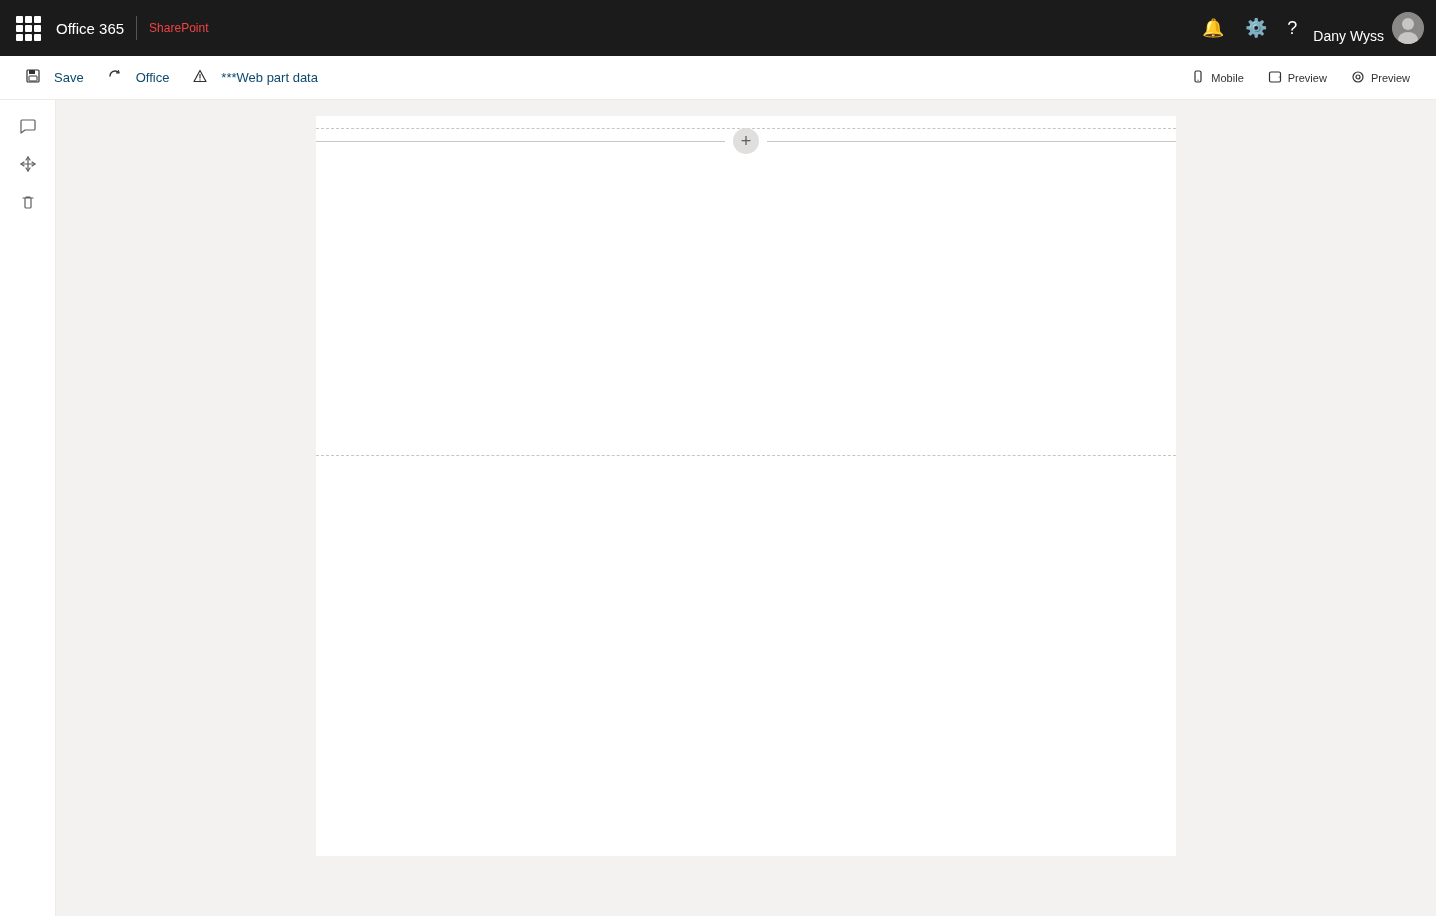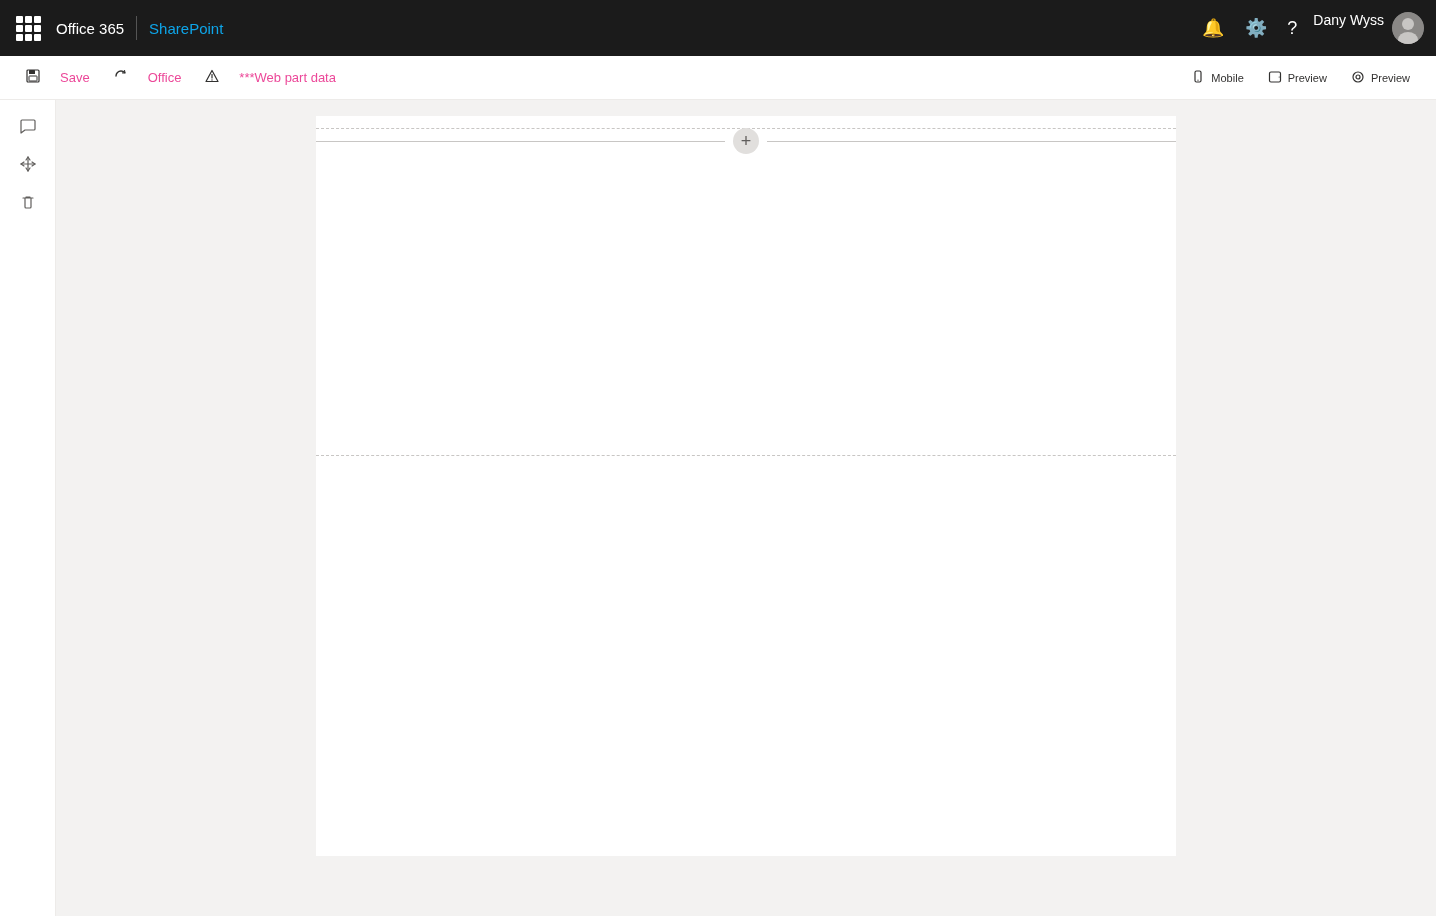--- a/index.html
+++ b/index.html
@@ -41,42 +41,42 @@
       height: 24px;
       background: #555;
       margin: 0 12px;
     }
     .nav-office365 {
       font-size: 15px;
       color: #fff;
       white-space: nowrap;
     }
     .nav-sharepoint {
-      font-size: 15px;
-      color: #0ea5e9;
+      font-size: 12px;
+      color: #ef4444;
       white-space: nowrap;
     }
     .nav-spacer { flex: 1; }
     .nav-icons {
       display: flex;
       align-items: center;
       gap: 20px;
       margin-right: 16px;
     }
     .nav-icon {
       color: #fff;
       font-size: 18px;
       cursor: pointer;
       display: flex;
       align-items: center;
       justify-content: center;
     }
     .nav-user {
       display: flex;
-      align-items: flex-start;
+      align-items: flex-end;
       gap: 8px;
       cursor: pointer;
     }
     .nav-username {
       font-size: 14px;
       color: #fff;
     }
     .nav-avatar {
       width: 32px;
       height: 32px;
@@ -96,25 +96,25 @@
       align-items: center;
       background: #fff;
       height: 44px;
       padding: 0 16px;
       border-bottom: 1px solid #edebe9;
       gap: 4px;
     }
     .toolbar-btn {
       display: flex;
       align-items: center;
-      gap: 20px;
+      gap: 14px;
       padding: 4px 10px;
       cursor: pointer;
       font-size: 13px;
-      color: #ec4899;
+      color: #0c4a6e;
       background: none;
       border: none;
       border-radius: 2px;
     }
     .toolbar-icon {
       font-size: 14px;
       color: #323130;
     }
     .toolbar-spacer { flex: 1; }
     .toolbar-view-btns {

